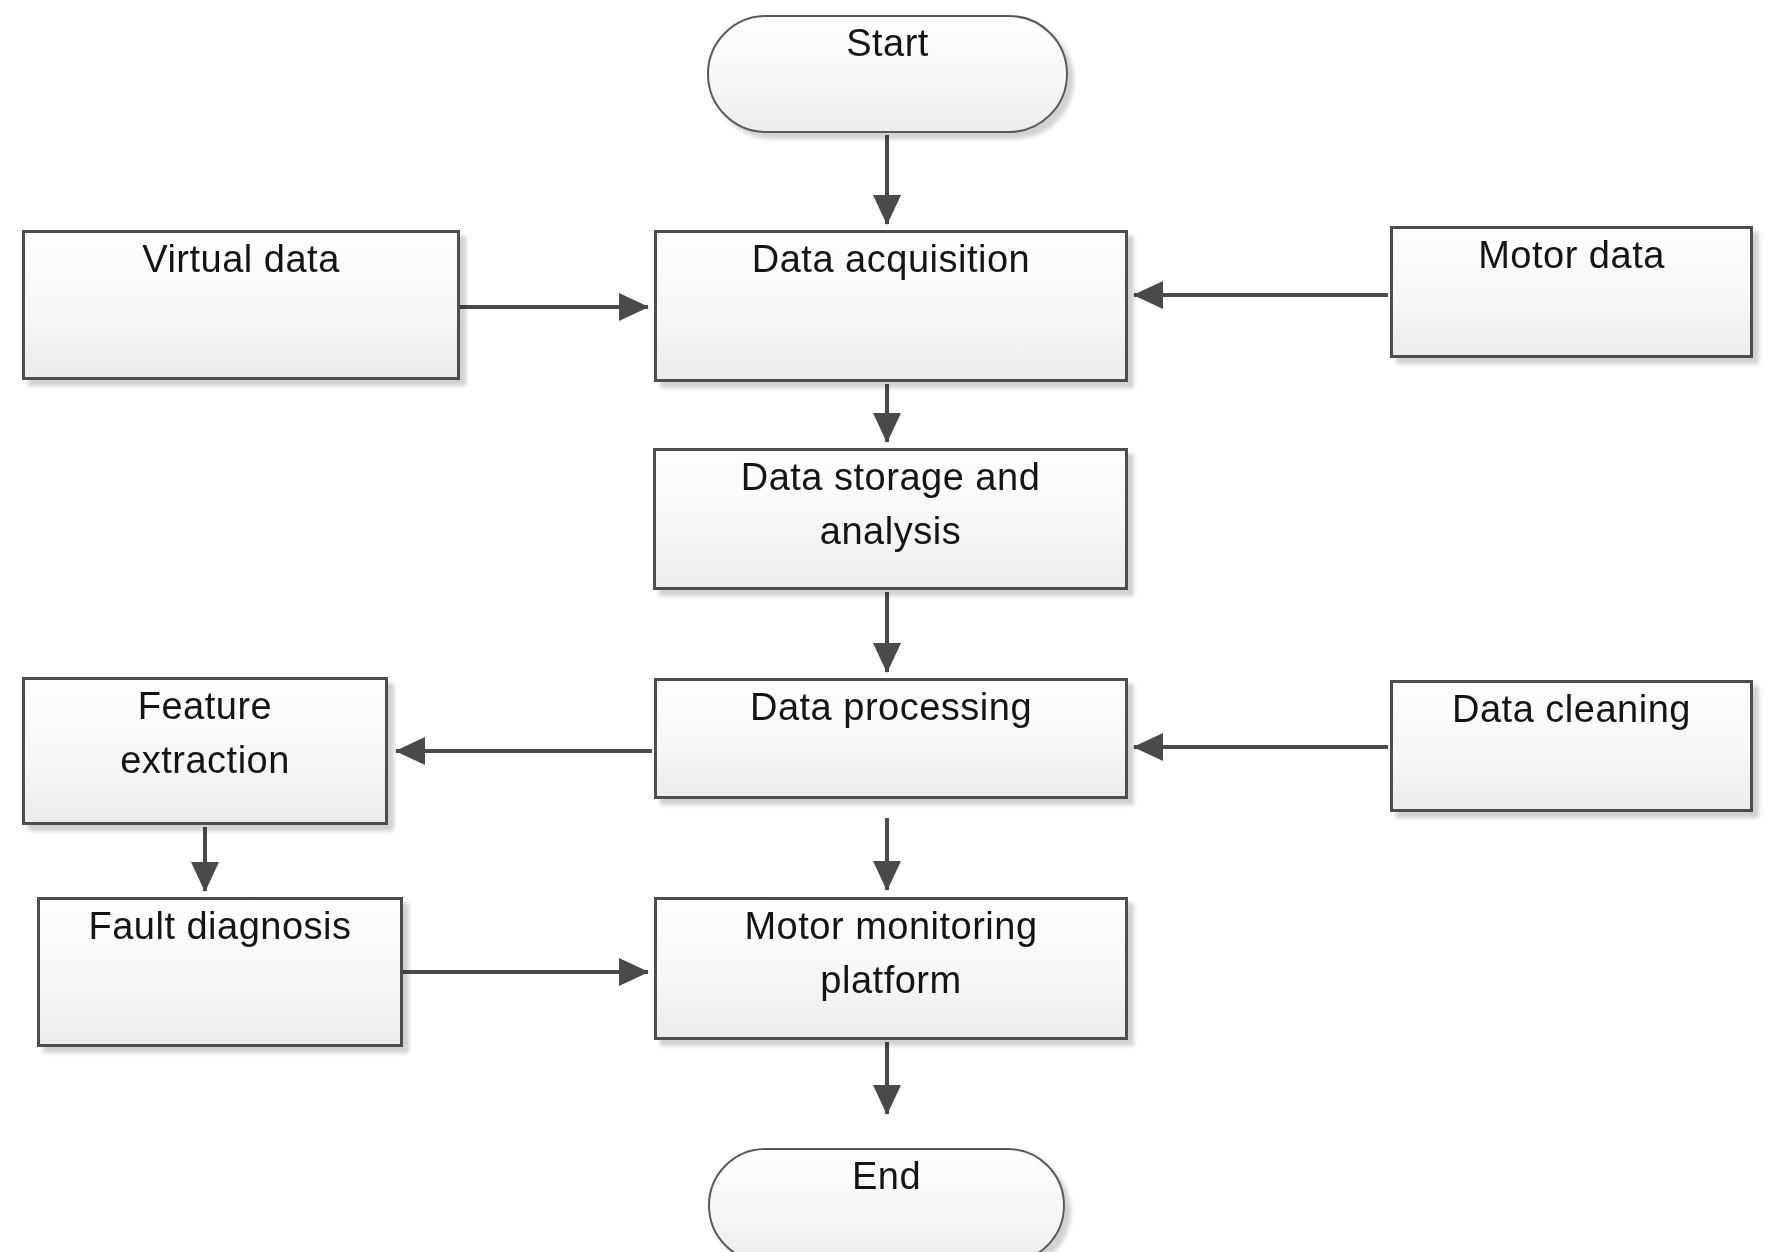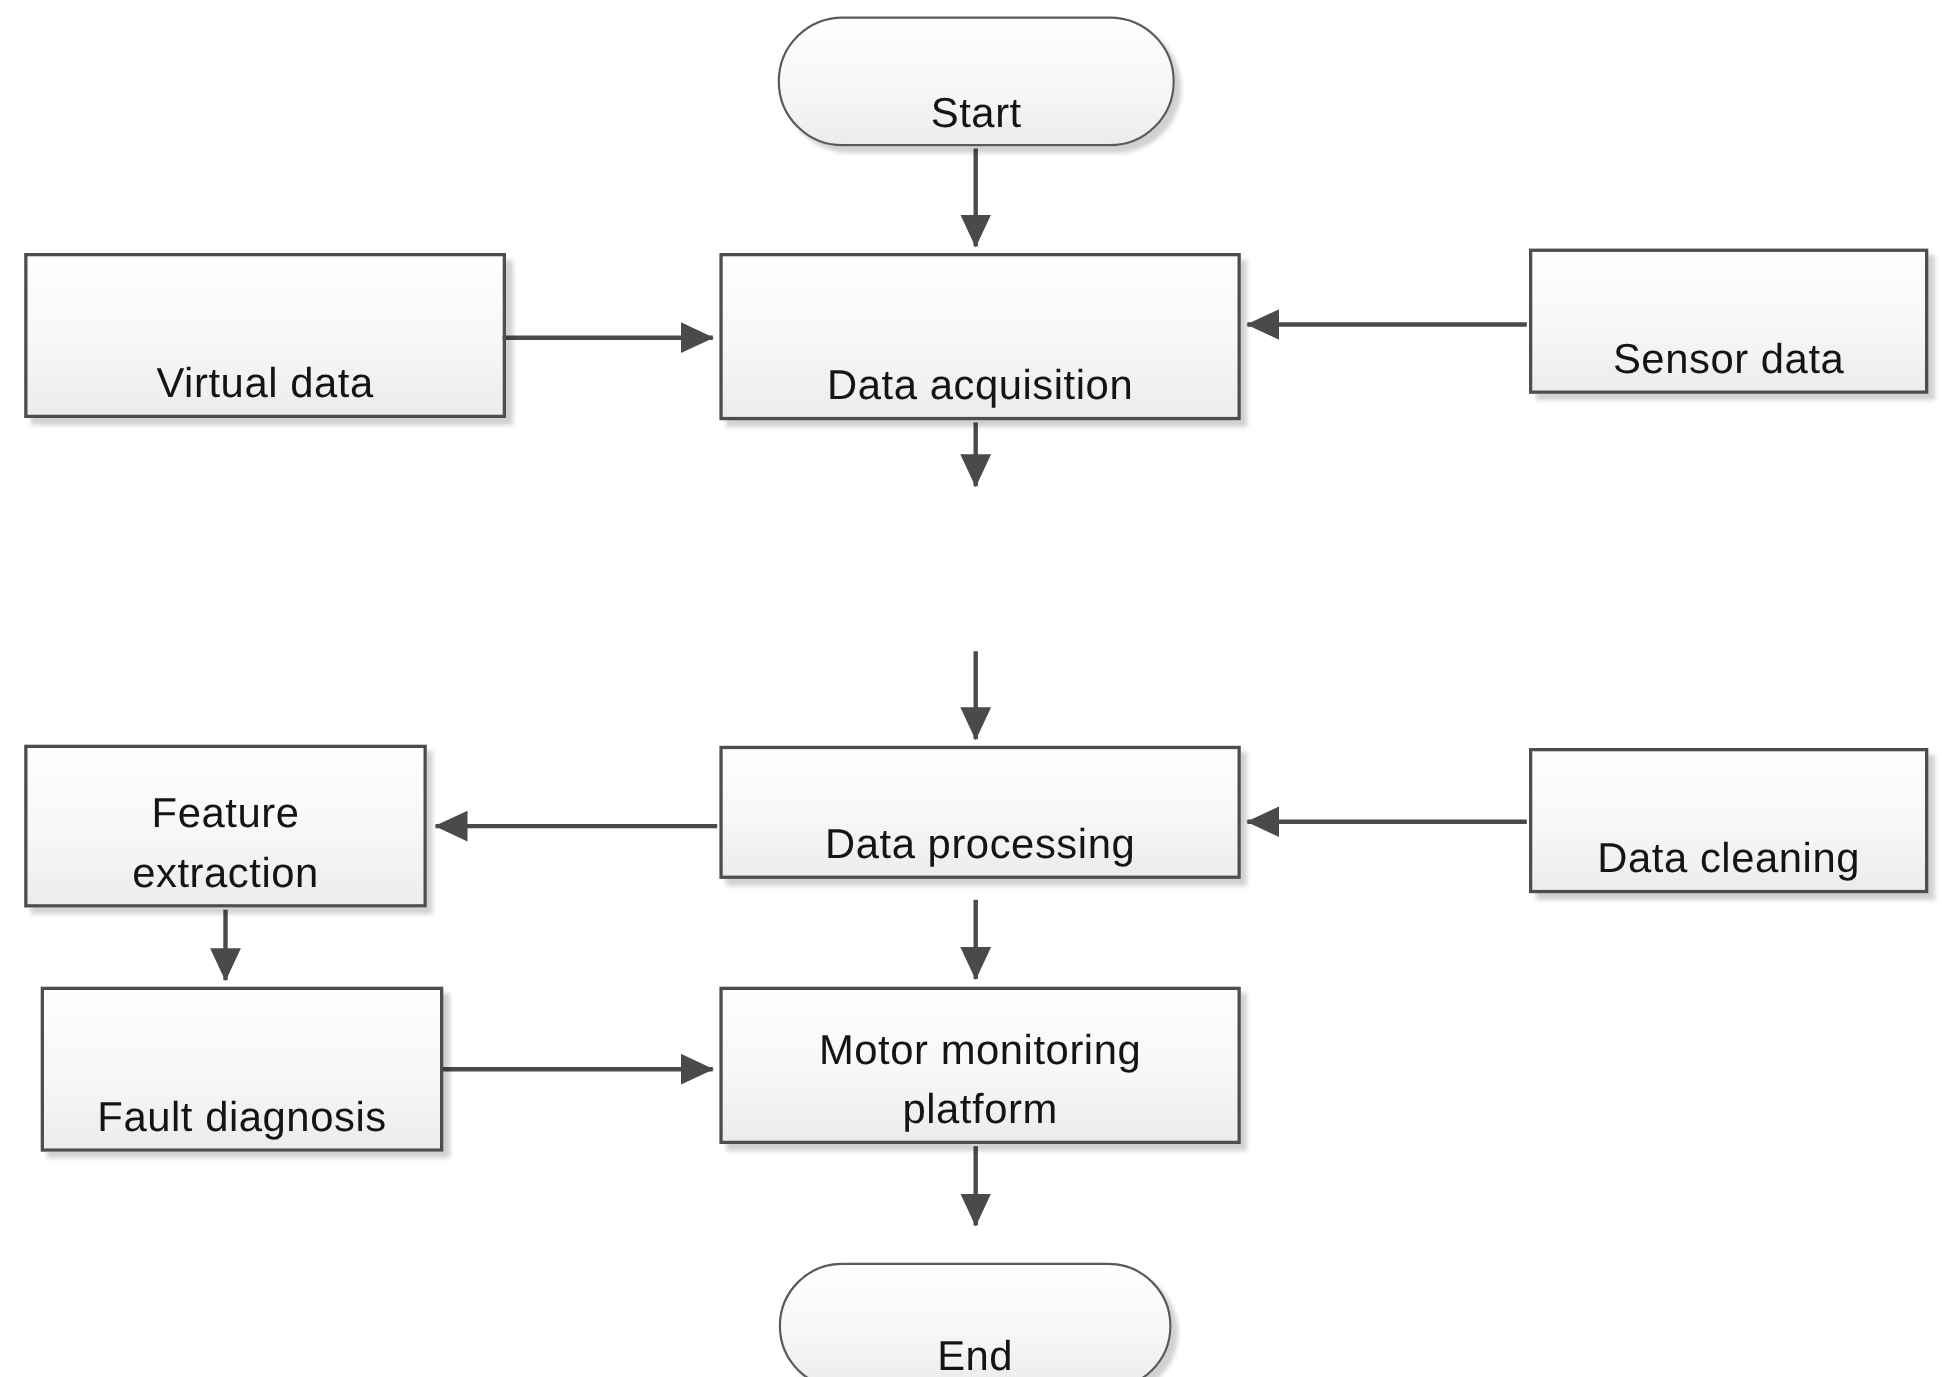--- a/index.html
+++ b/index.html
@@ -28,21 +28,21 @@
     stroke-width: 4;
     fill: none;
   }
   .arrowhead-shape {
     fill: var(--arrow, #4a4a4a);
   }
   .node {
     position: absolute;
     box-sizing: border-box;
     display: flex;
-    align-items: flex-end;
+    align-items: flex-start;
     justify-content: center;
     text-align: center;
     background: linear-gradient(180deg, #fefefe 0%, #f7f7f7 55%, #ececec 100%);
     border: 3px solid #4d4d4d;
     box-shadow: 6px 6px 4px rgba(0, 0, 0, 0.18);
     color: var(--text, #141414);
     font-size: 38px;
     letter-spacing: 0.5px;
     line-height: 1.42;
   }
@@ -100,23 +100,26 @@
 
   <div class="node n-virtual-data">
     <span class="label">Virtual data</span>
   </div>
 
   <div class="node n-data-acquisition">
     <span class="label">Data acquisition</span>
   </div>
 
   <div class="node n-sensor-data">
-    <span class="label">Sensor data</span>
+    <span class="label">Motor data</span>
   </div>
 
+  <div class="node n-data-storage">
+    <span class="label">Data storage and analysis</span>
+  </div>
 
   <div class="node n-feature-extraction">
     <span class="label">Feature extraction</span>
   </div>
 
   <div class="node n-data-processing">
     <span class="label">Data processing</span>
   </div>
 
   <div class="node n-data-cleaning">

